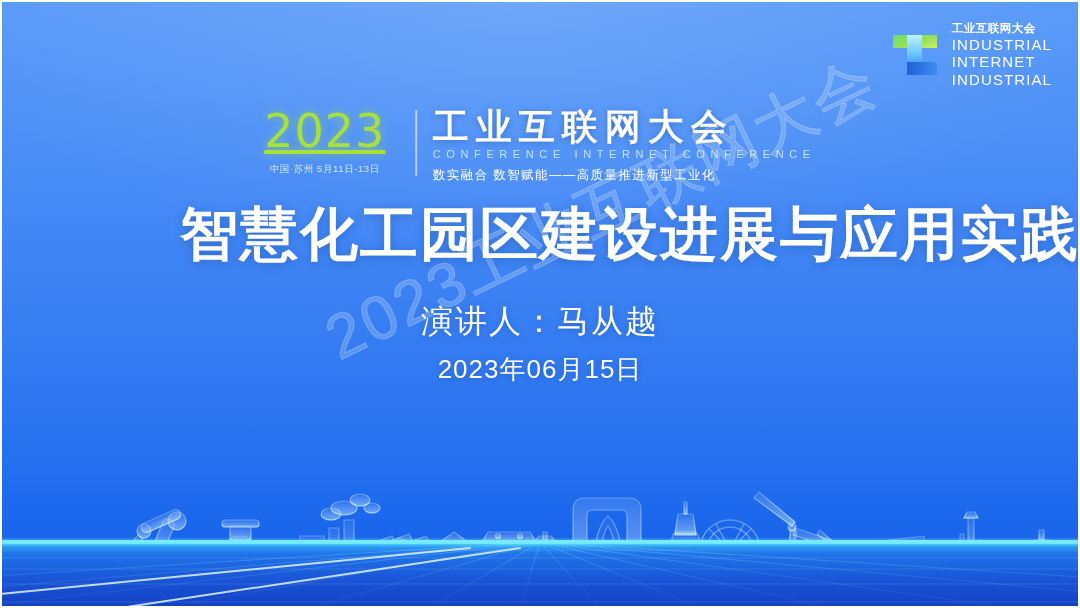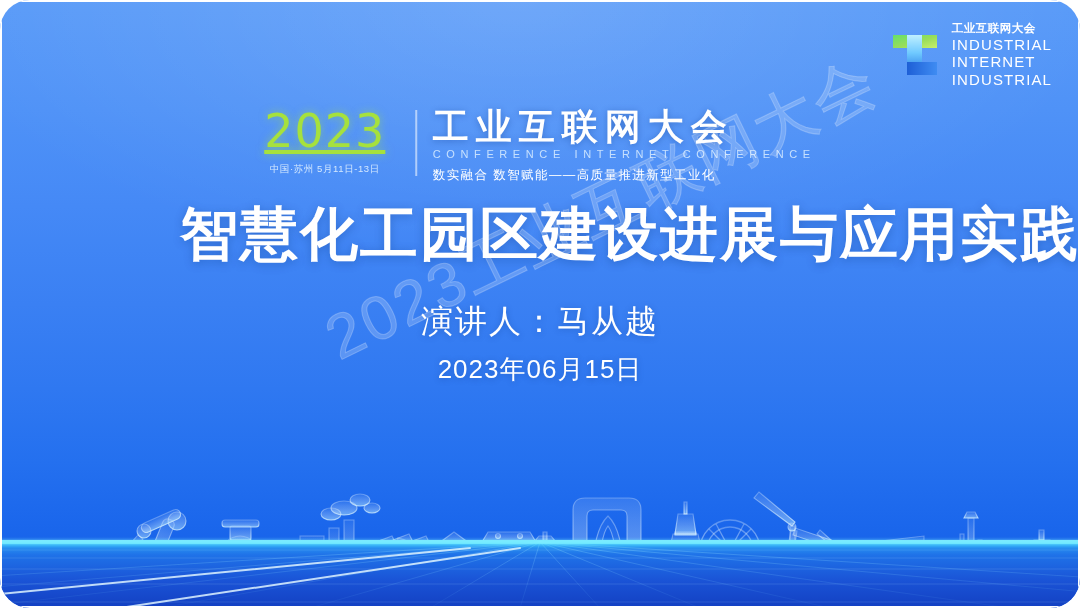--- a/index.html
+++ b/index.html
@@ -23,21 +23,20 @@
     background: linear-gradient(180deg,
         #5a9bf8 0%,
         #4f92f7 18%,
         #4589f6 34%,
         #3a80f3 50%,
         #2f78f1 64%,
         #2470ef 76%,
         #1b67ec 86%,
         #1560e8 93%,
         #1359e2 100%);
-    border-radius: 30px;
   }
 
   
   .sheen {
     position: absolute;
     left: 0; top: 0; right: 0; height: 62%;
     background: radial-gradient(ellipse 70% 90% at 48% 0%,
           rgba(255,255,255,0.13) 0%,
           rgba(255,255,255,0.05) 45%,
           rgba(255,255,255,0) 78%);

